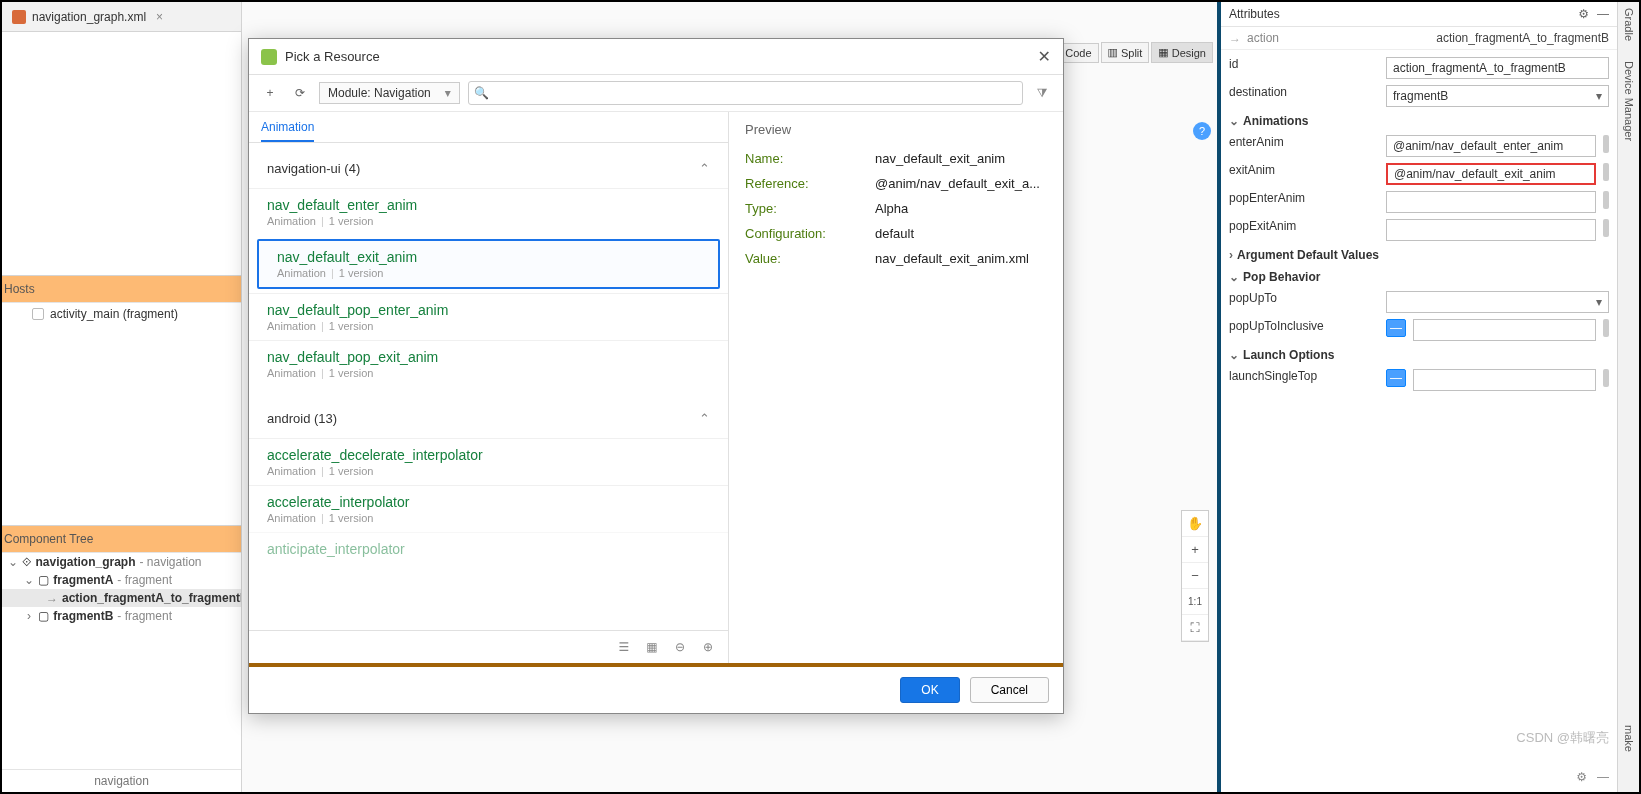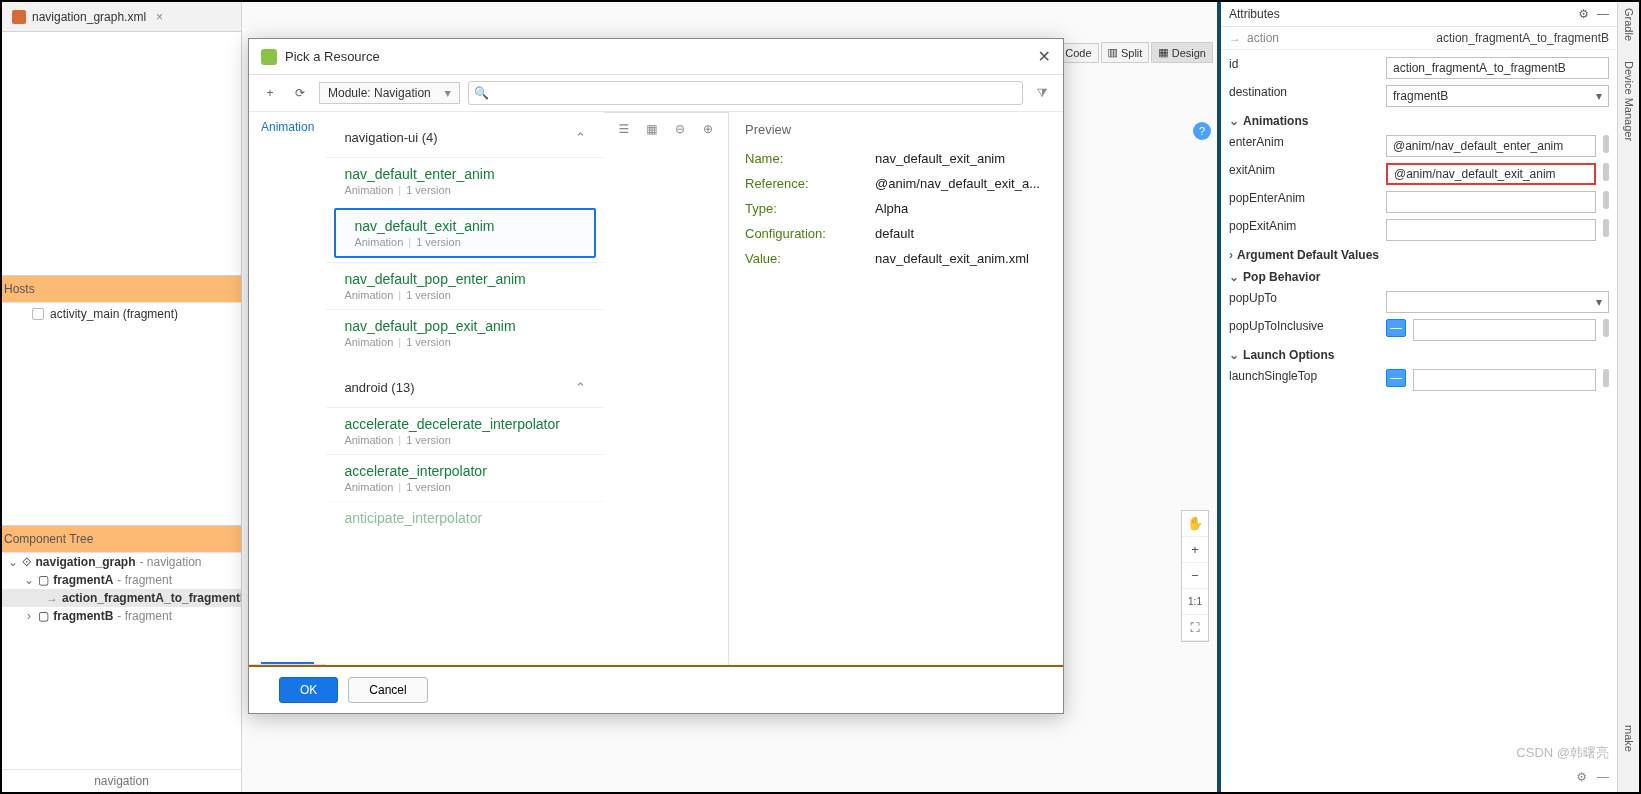--- a/index.html
+++ b/index.html
@@ -49,46 +49,46 @@
 .dialog { position:absolute; left:246px; top:36px; width:816px; height:676px; background:#fff; border:1px solid #888; box-shadow:0 4px 20px rgba(0,0,0,.25); display:flex; flex-direction:column;}
 .dialog-title { display:flex; align-items:center; padding:8px 12px; gap:8px; border-bottom:1px solid #e0e0e0;}
 .dialog-title .android-ico { width:16px; height:16px; background: linear-gradient(#8bc34a,#8bc34a); border-radius:3px;}
 .dialog-title .close { margin-left:auto; cursor:pointer; color:#555; font-size:16px;}
 .dlg-toolbar { display:flex; align-items:center; padding:6px 10px; gap:8px; border-bottom:1px solid #e8e8e8;}
 .dlg-toolbar .tbtn { width:22px; height:22px; border:1px solid transparent; display:flex; align-items:center; justify-content:center; color:#666;}
 .dlg-toolbar .module { border:1px solid #ccc; padding:3px 8px; display:flex; gap:14px; align-items:center; background:#fafafa;}
 .dlg-toolbar .search { flex:1; border:1px solid #ccc; height:24px; display:flex; align-items:center; padding:0 6px; color:#aaa; border-radius:3px;}
 .dlg-toolbar .filter { color:#888;}
 .dlg-body { flex:1; display:flex; overflow:hidden;}
-.dlg-left { width:480px; border-right:1px solid #e0e0e0; display:flex; flex-direction:row;}
+.dlg-left { width:480px; border-right:1px solid #e0e0e0; display:flex; flex-direction:column;}
 .dlg-tabs { padding:8px 12px 0; border-bottom:1px solid #e0e0e0; display:flex; gap:14px;}
 .dlg-tabs .tab { padding-bottom:6px; color:#555;}
 .dlg-tabs .tab.active { color:#1a73e8; border-bottom:2px solid #1a73e8;}
 .res-list { flex:1; overflow:auto; padding:6px 0;}
 .group-hdr { display:flex; justify-content:space-between; padding:12px 18px; font-size:13px; color:#333;}
 .group-hdr .chev { color:#888;}
 .res-item { padding:8px 18px; border-top:1px solid #f0f0f0;}
 .res-item .nm { font-size:14px; color:#15803d;}
 .res-item .sub { font-size:11px; color:#999; margin-top:2px;}
 .res-item .sub .sep { margin:0 5px; color:#ccc;}
 .res-item.selected { border:2px solid #1a73e8; background:#fafcff; margin:4px 8px; border-radius:2px;}
 .res-footer { border-top:1px solid #e0e0e0; display:flex; justify-content:flex-end; padding:6px 10px; gap:8px; color:#888;}
 .res-footer .ibtn { width:20px; height:20px; display:flex; align-items:center; justify-content:center;}
 .dlg-right { flex:1; padding:10px 16px; font-size:13px;}
 .dlg-right .hdr { color:#666; margin-bottom:14px;}
 .dlg-right .prow { display:flex; margin-bottom:10px;}
 .dlg-right .prow .k { width:130px; color:#4d7c0f;}
 .dlg-right .prow .v { flex:1; color:#222;}
-.dlg-buttons { border-top:2px solid #a16207; display:flex; justify-content:flex-start; padding:10px 30px; gap:10px;}
+.dlg-buttons { border-top:4px solid #a16207; display:flex; justify-content:flex-end; padding:10px 14px; gap:10px;}
 .dlg-buttons button { padding:5px 20px; border:1px solid #bbb; background:#fafafa; border-radius:3px; font-size:12px;}
 .dlg-buttons button.primary { background:#1776e6; border-color:#1566c8; color:#fff;}
 
 
 .red-arrow { position:absolute; pointer-events:none; z-index:10;}
-.watermark { position:absolute; right:30px; bottom:30px; color:#bbb; font-size:13px;}
+.watermark { position:absolute; right:30px; bottom:45px; color:#bbb; font-size:13px;}
 </style>
 </head>
 <body>
 
 <div class="main-layout">
 
   <div class="left-col">
     <div class="tab-bar">
       <span class="fileicon"></span>
       <span>navigation_graph.xml</span>

